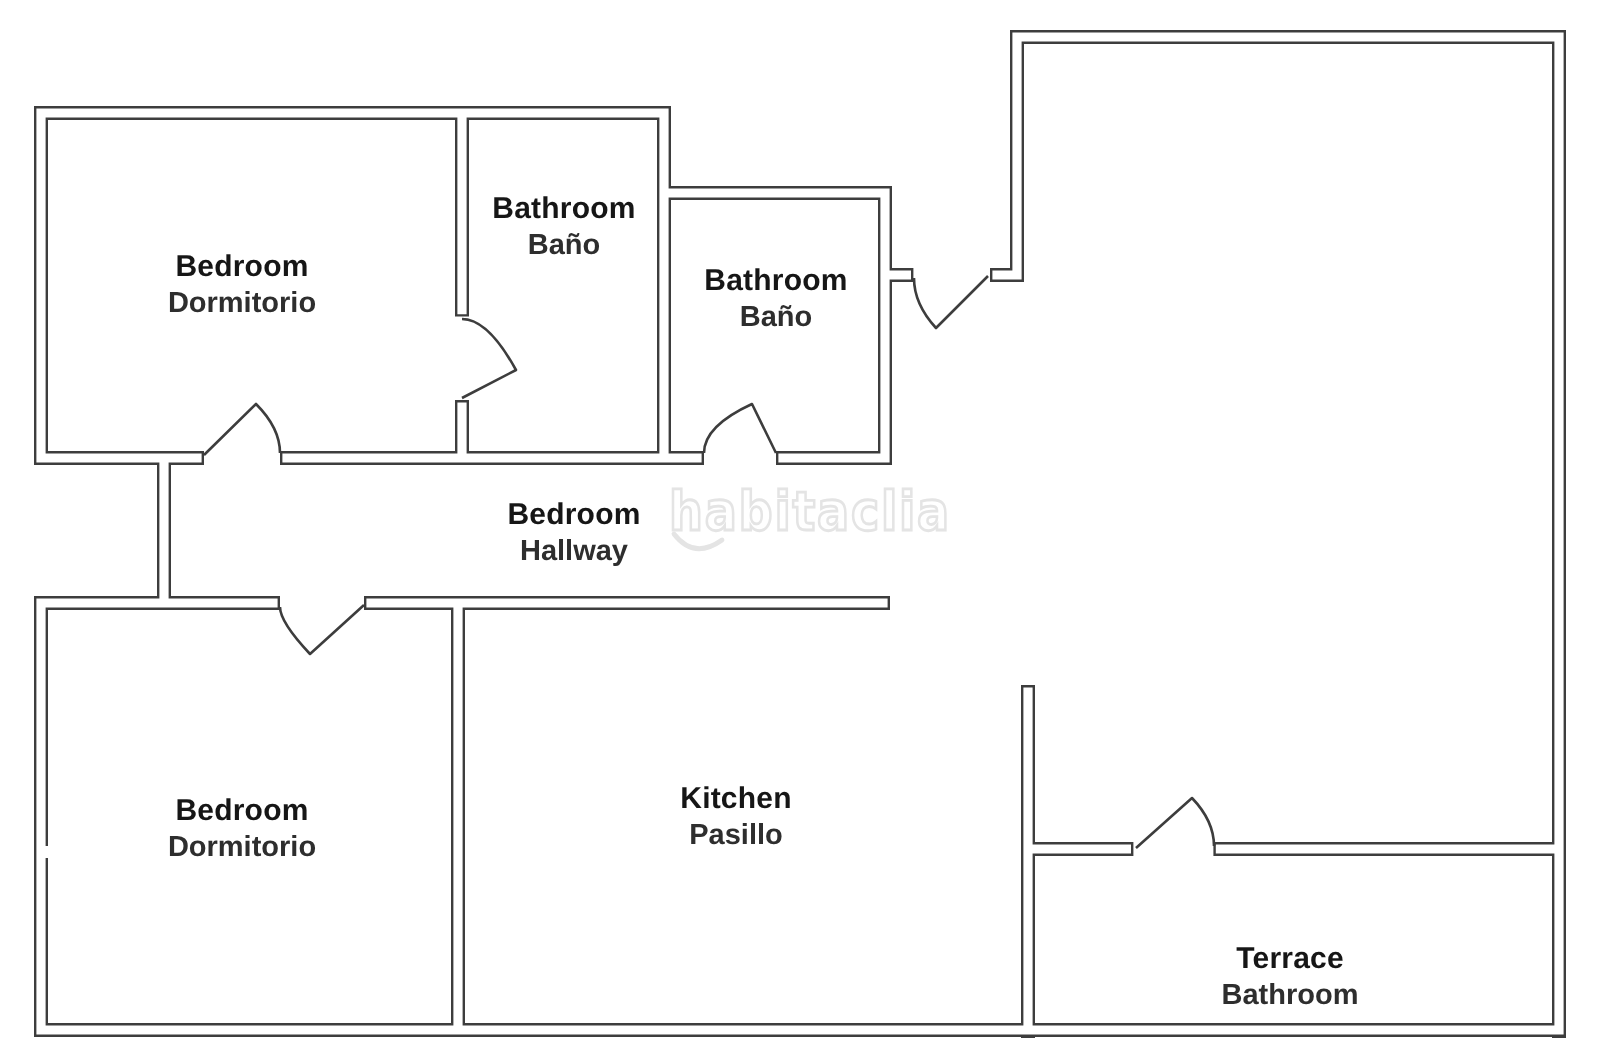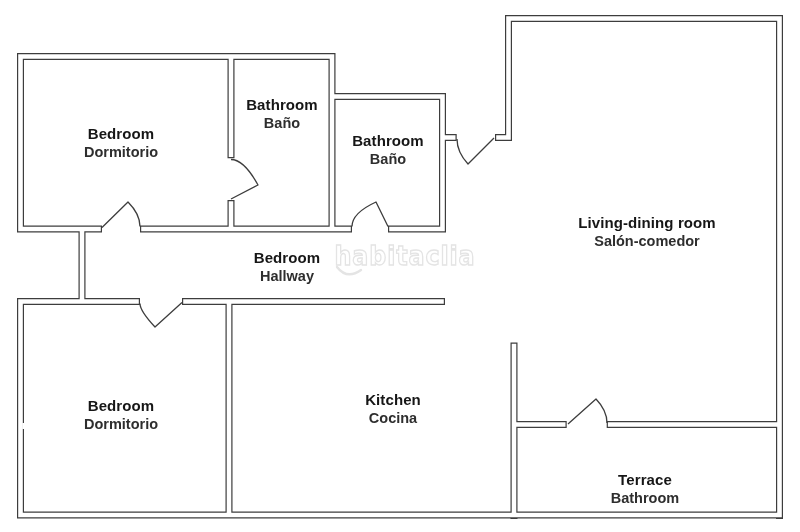--- a/index.html
+++ b/index.html
@@ -96,38 +96,34 @@
   <div class="room-label" style="left:282px; top:114px;">
     <span class="room-en">Bathroom</span>
     <span class="room-es">Baño</span>
   </div>
 
   <div class="room-label" style="left:388px; top:150px;">
     <span class="room-en">Bathroom</span>
     <span class="room-es">Baño</span>
   </div>
 
-  <div class="room-label" style="left:647px; top:232px;">
-    <span class="room-en">Living-dining room</span>
-    <span class="room-es">Salón-comedor</span>
-  </div>
 
   <div class="room-label" style="left:287px; top:267px;">
     <span class="room-en">Bedroom</span>
     <span class="room-es">Hallway</span>
   </div>
 
   <div class="room-label" style="left:121px; top:415px;">
     <span class="room-en">Bedroom</span>
     <span class="room-es">Dormitorio</span>
   </div>
 
-  <div class="room-label" style="left:368px; top:409px;margin-left:25px;">
+  <div class="room-label" style="left:368px; top:409px;">
     <span class="room-en">Kitchen</span>
-    <span class="room-es">Cocina</span>
+    <span class="room-es">Pasillo</span>
   </div>
 
   <div class="room-label" style="left:645px; top:469px;margin-top:20px;">
     <span class="room-en">Terrace</span>
     <span class="room-es">Bathroom</span>
   </div>
 
 </div>
 
 </body></html>

